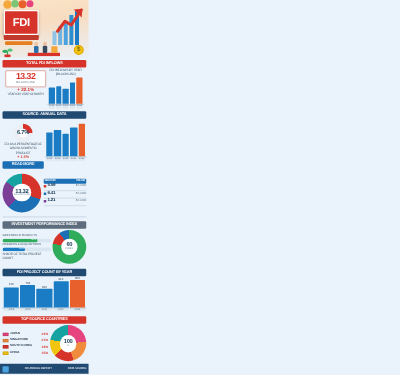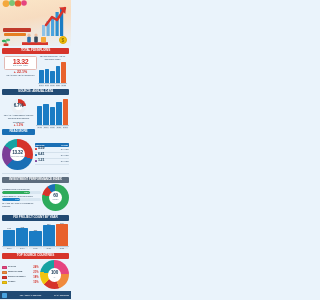--- a/index.html
+++ b/index.html
@@ -130,20 +130,21 @@
       <path d="M15 3.5 L22 3 L21.3 10 Z" fill="#d6342b"></path>
     </svg>
 
     <svg class="hero-balloons" viewBox="0 0 26 9">
       <circle cx="4" cy="3.6" r="3.4" fill="#f4a83c"></circle>
       <circle cx="10" cy="3.0" r="3.0" fill="#7cc576"></circle>
       <circle cx="16" cy="3.4" r="3.2" fill="#e8612c"></circle>
       <circle cx="22" cy="3.0" r="2.8" fill="#e6447f"></circle>
     </svg>
 
+    <div class="fdi-logo">FDI</div>
     <div class="fdi-sub"></div>
     <div class="fdi-sub2"></div>
 
     <svg class="hero-plant" viewBox="0 0 10 10">
       <path d="M5 10 V5" stroke="#2eab5b" stroke-width="1" fill="none"></path>
       <ellipse cx="3" cy="5" rx="2.2" ry="1.3" fill="#2eab5b"></ellipse>
       <ellipse cx="7" cy="4" rx="2.2" ry="1.3" fill="#57c278"></ellipse>
       <rect x="2.6" y="7.6" width="4.8" height="2.4" rx="0.5" fill="#d6342b"></rect>
     </svg>
 

